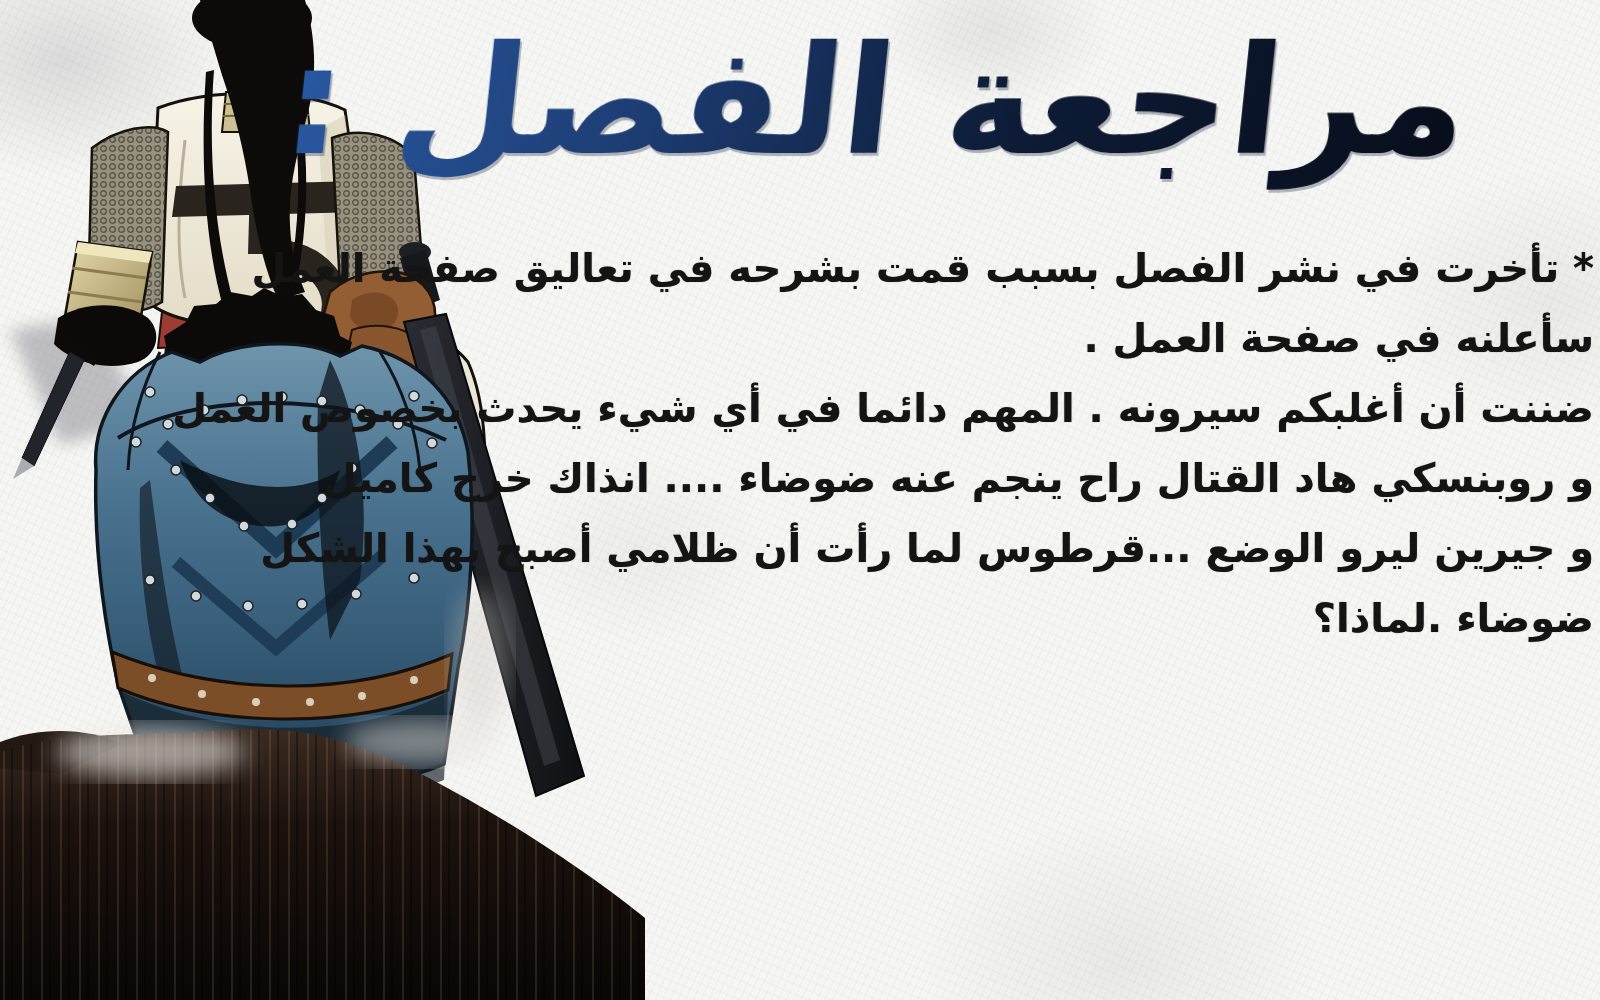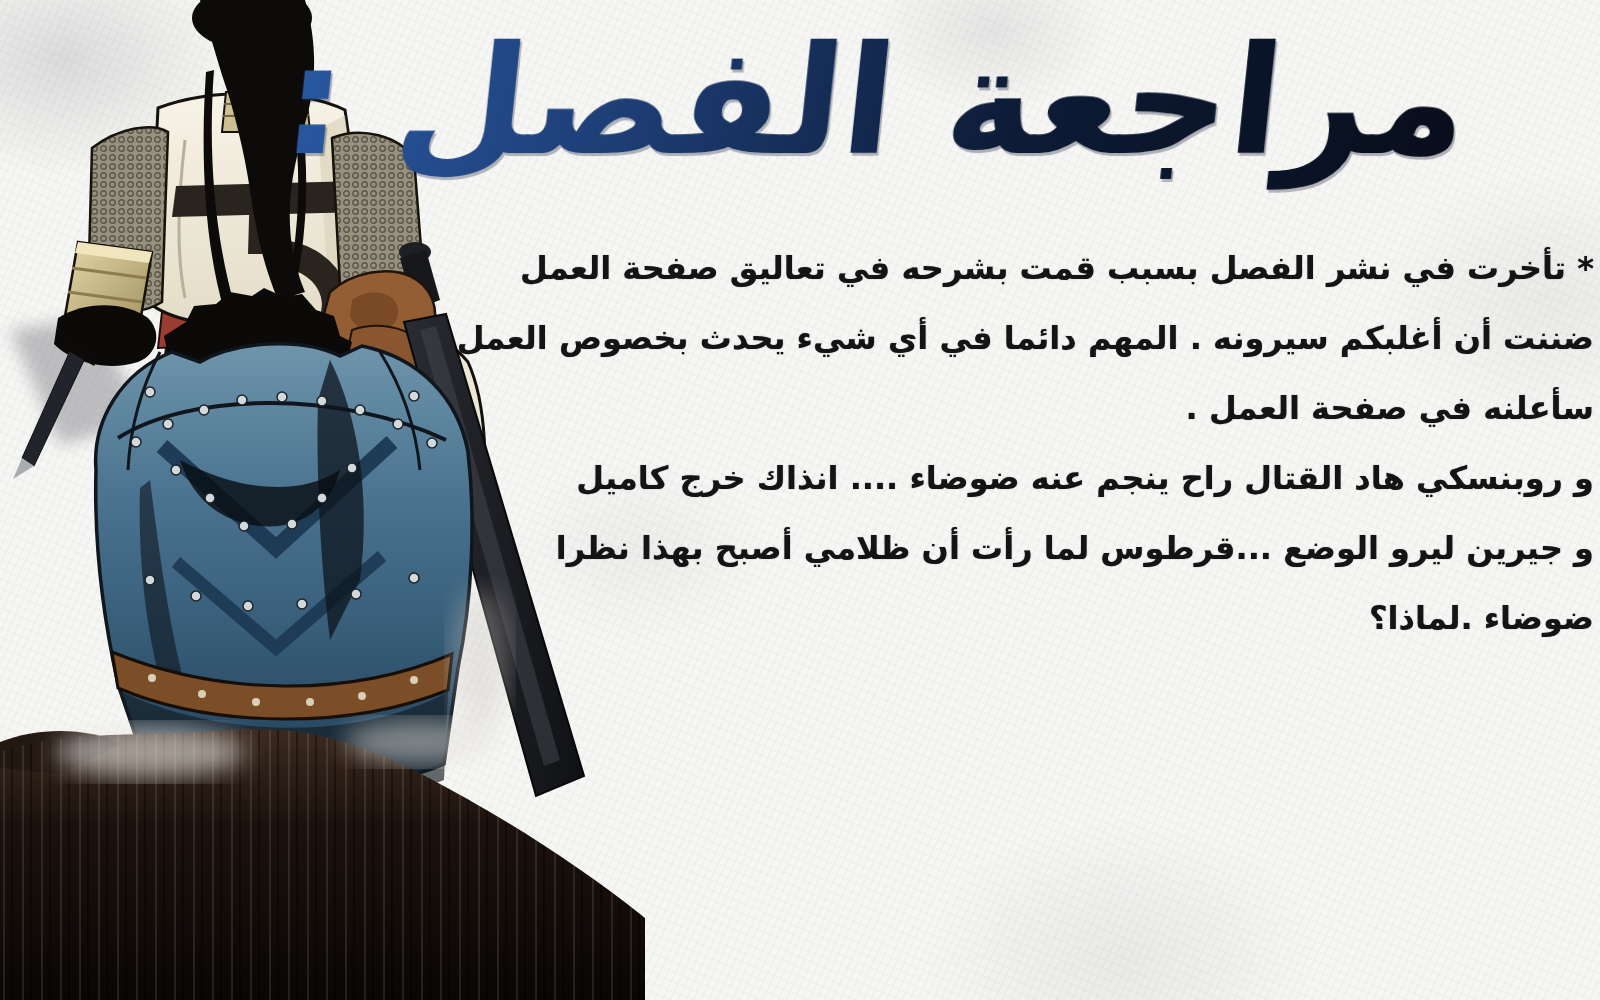--- a/index.html
+++ b/index.html
@@ -23,21 +23,21 @@
     font-family:"DejaVu Sans", sans-serif;
     font-weight:bold;font-size:150px;line-height:230px;
     transform:skewX(-6deg);
     background-image:linear-gradient(100deg,#2a5aa4 0%,#1d3d74 30%,#0d1b36 62%,#080d1a 100%);
     -webkit-background-clip:text;background-clip:text;color:transparent;
     filter:drop-shadow(2px 3px 0 rgba(15,25,50,.30));
   }
   .review{
     position:absolute;top:233px;right:6px;width:1190px;
     direction:rtl;text-align:right;
-    font-weight:bold;font-size:32px;color:#141414;
+    font-weight:bold;font-size:40px;color:#141414;
   }
   .line{height:70px;line-height:70px;white-space:nowrap;
     text-shadow:0 0 1px rgba(20,20,20,.55);}
   .gap-sm{margin-top:10px;}
   .gap-md{margin-top:16px;}
 </style>
 </head>
 <body>
 
 <div class="canvas">
@@ -223,20 +223,20 @@
       <ellipse cx="150" cy="752" rx="95" ry="26" fill="#ece9e4" opacity=".6" filter="url(#blur12)"></ellipse>
       <ellipse cx="420" cy="742" rx="75" ry="22" fill="#e4e1db" opacity=".5" filter="url(#blur12)"></ellipse>
       <ellipse cx="480" cy="660" rx="30" ry="70" fill="#c9c5bf" opacity=".35" filter="url(#blur12)"></ellipse>
     </g>
   </svg>
 
   <div class="title">مراجعة الفصل :</div>
 
   <div class="review">
     <div class="line">* تأخرت في نشر الفصل بسبب قمت بشرحه في تعاليق صفحة العمل</div>
+    <div class="line">سأعلنه في صفحة العمل .</div>
     <div class="line">ضننت أن أغلبكم سيرونه . المهم دائما في أي شيء يحدث بخصوص العمل</div>
-    <div class="line">سأعلنه في صفحة العمل .</div>
     <div class="line">و روبنسكي هاد القتال راح ينجم عنه ضوضاء .... انذاك خرج كاميل</div>
-    <div class="line">و جيرين ليرو الوضع ...قرطوس لما رأت أن ظلامي أصبح بهذا نظرا</div>
+    <div class="line">و جيرين ليرو الوضع ...قرطوس لما رأت أن ظلامي أصبح بهذا الشكل</div>
     <div class="line">ضوضاء .لماذا؟</div>
   </div>
 
 </div>
 
 </body></html>

